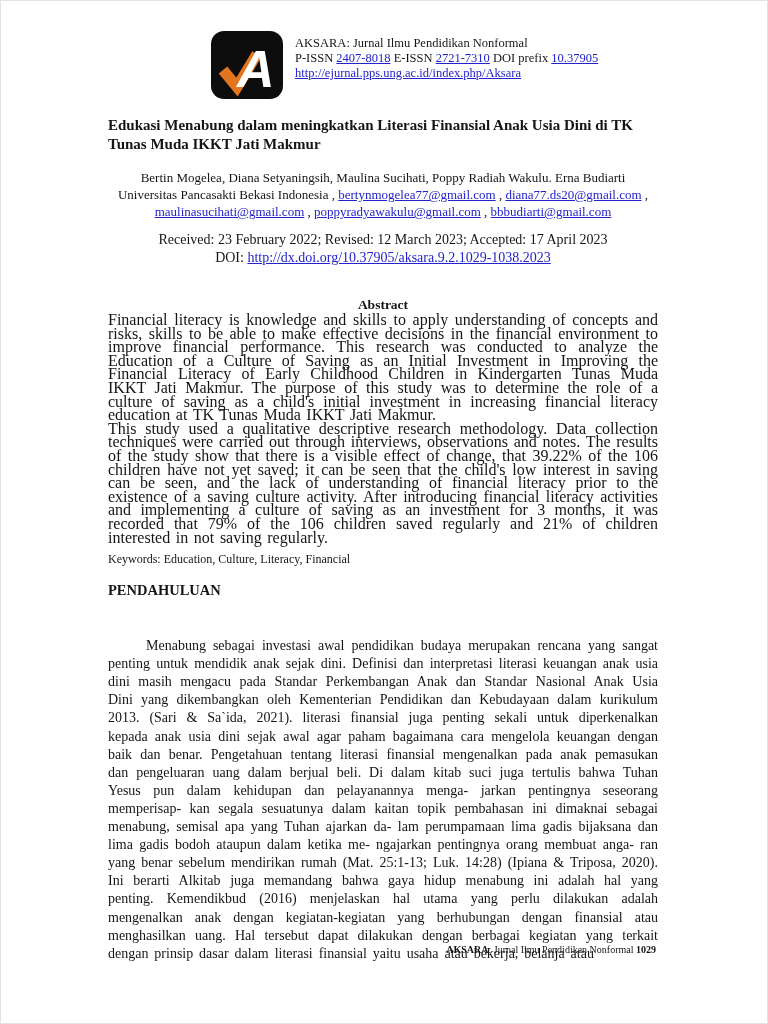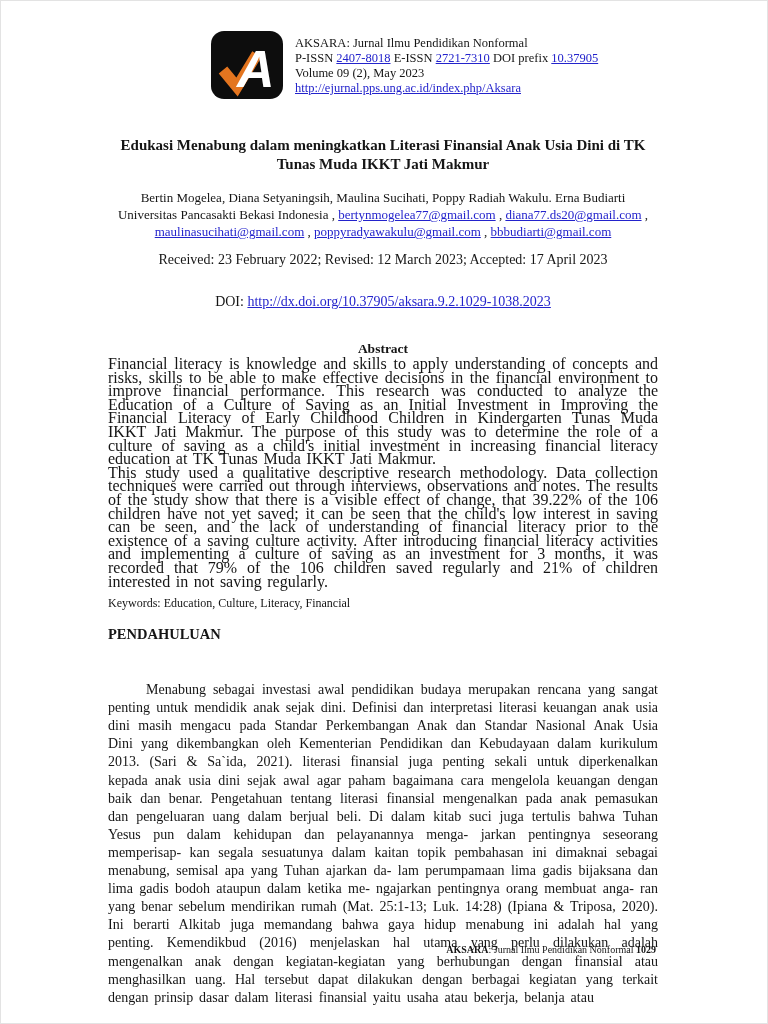--- a/index.html
+++ b/index.html
@@ -38,22 +38,21 @@
   }
   .logo-box { width: 74px; height: 70px; flex: 0 0 auto; }
   .header-lines {
     font-size: 12.5px;
     line-height: 15px;
     padding-top: 6px;
     white-space: nowrap;
   }
   
   .article-title {
-    margin-top: 36px;
-    text-align: center;
+    margin-top: 16px;
     font-size: 15px;
     font-weight: bold;
     line-height: 19px;
   }
   .authors-line {
     margin-top: 15px;
     text-align: center;
     font-size: 13px;
     line-height: 17px;
   }
@@ -65,21 +64,20 @@
   .received-line {
     margin-top: 11px;
     text-align: center;
     font-size: 14px;
     line-height: 18px;
   }
   .doi-line {
     text-align: center;
     font-size: 14px;
     line-height: 18px;
-    margin-top: 24px;
   }
   
   .abstract-heading {
     margin-top: 30px;
     text-align: center;
     font-size: 13.5px;
     font-weight: bold;
     line-height: 16px;
   }
   .abstract-par {
@@ -127,21 +125,20 @@
       <div class="logo-box">
         <svg width="74" height="70" viewBox="0 0 74 70" aria-hidden="true">
           <rect x="1" y="1" width="72" height="68" rx="13" fill="#0d0d0d"></rect>
           <path d="M13 40 L27 57 L47 24" stroke="#e4751f" stroke-width="11" fill="none"></path>
           <text x="27" y="57" font-size="52" font-weight="bold" font-style="italic" font-family="Liberation Sans, sans-serif" fill="#ffffff">A</text>
         </svg>
       </div>
       <div class="header-lines">
         <div>AKSARA: Jurnal Ilmu Pendidikan Nonformal</div>
         <div><span>P-ISSN </span><a class="link" href="#">2407-8018</a><span> E-ISSN </span><a class="link" href="#">2721-7310</a><span> DOI prefix </span><a class="link" href="#">10.37905</a></div>
-        <div>Volume 09 (2), May 2023</div>
         <div><a class="link" href="#">http://ejurnal.pps.ung.ac.id/index.php/Aksara</a></div>
       </div>
     </div>
 
     <h1 class="article-title">Edukasi Menabung dalam meningkatkan Literasi Finansial Anak Usia Dini di TK Tunas Muda IKKT Jati Makmur</h1>
 
     <p class="authors-line">Bertin Mogelea, Diana Setyaningsih, Maulina Sucihati, Poppy Radiah Wakulu. Erna Budiarti</p>
     <p class="affiliation-line"><span>Universitas Pancasakti Bekasi Indonesia , </span><a class="link" href="#">bertynmogelea77@gmail.com</a><span> , </span><a class="link" href="#">diana77.ds20@gmail.com</a><span> , </span><a class="link" href="#">maulinasucihati@gmail.com</a><span> , </span><a class="link" href="#">poppyradyawakulu@gmail.com</a><span> , </span><a class="link" href="#">bbbudiarti@gmail.com</a></p>
 
     <p class="received-line">Received: 23 February 2022; Revised: 12 March 2023; Accepted: 17 April 2023</p>

